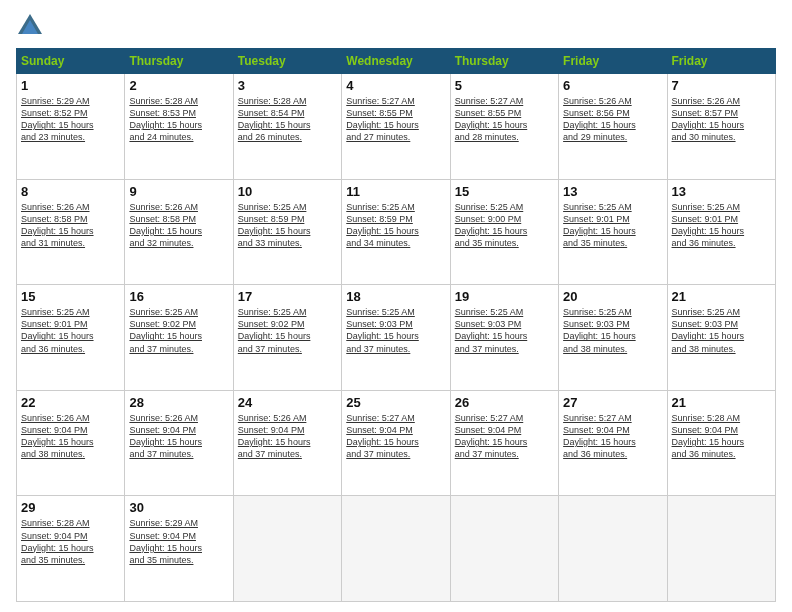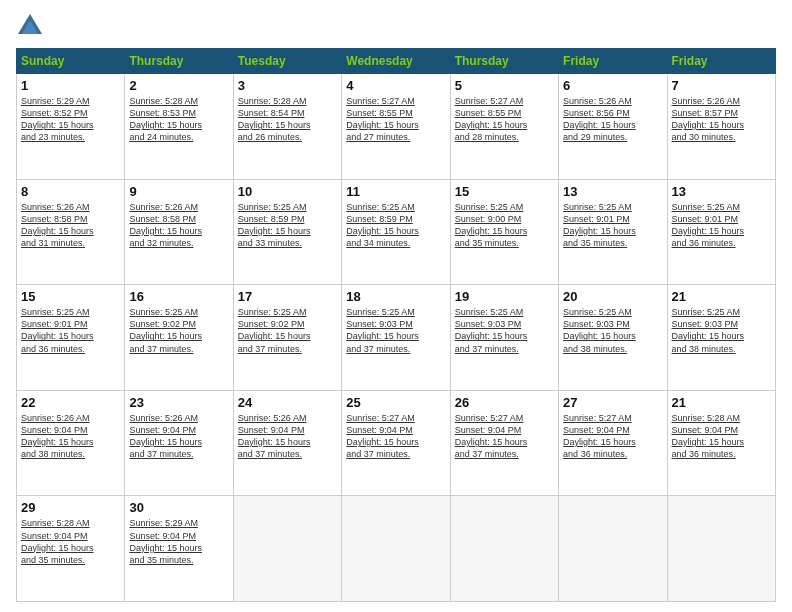--- a/index.html
+++ b/index.html
@@ -296,21 +296,21 @@
         </tr>
         <tr>
           <td>
             <span class="day-num">22</span>
             <div class="day-detail" style="white-space: pre-line;">Sunrise: 5:26 AM
 Sunset: 9:04 PM
 Daylight: 15 hours
 and 38 minutes.</div>
           </td>
           <td>
-            <span class="day-num">23</span>
+            <span class="day-num">28</span>
             <div class="day-detail" style="white-space: pre-line;">Sunrise: 5:26 AM
 Sunset: 9:04 PM
 Daylight: 15 hours
 and 37 minutes.</div>
           </td>
           <td>
             <span class="day-num">24</span>
             <div class="day-detail" style="white-space: pre-line;">Sunrise: 5:26 AM
 Sunset: 9:04 PM
 Daylight: 15 hours

